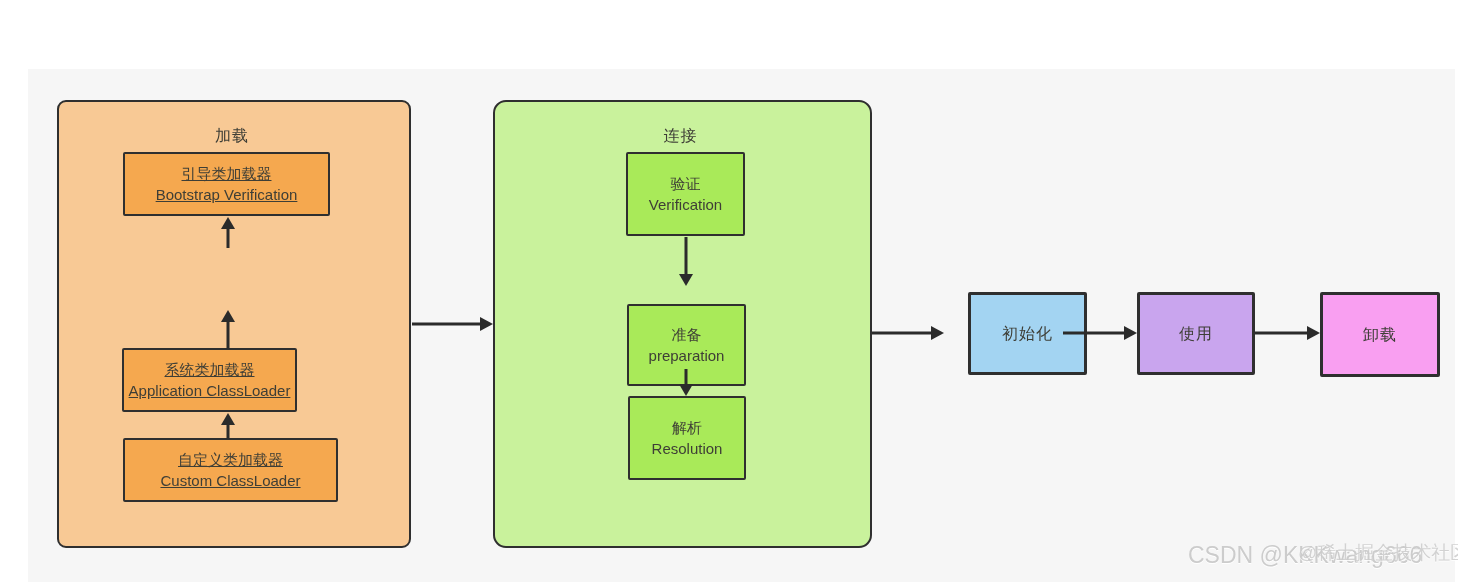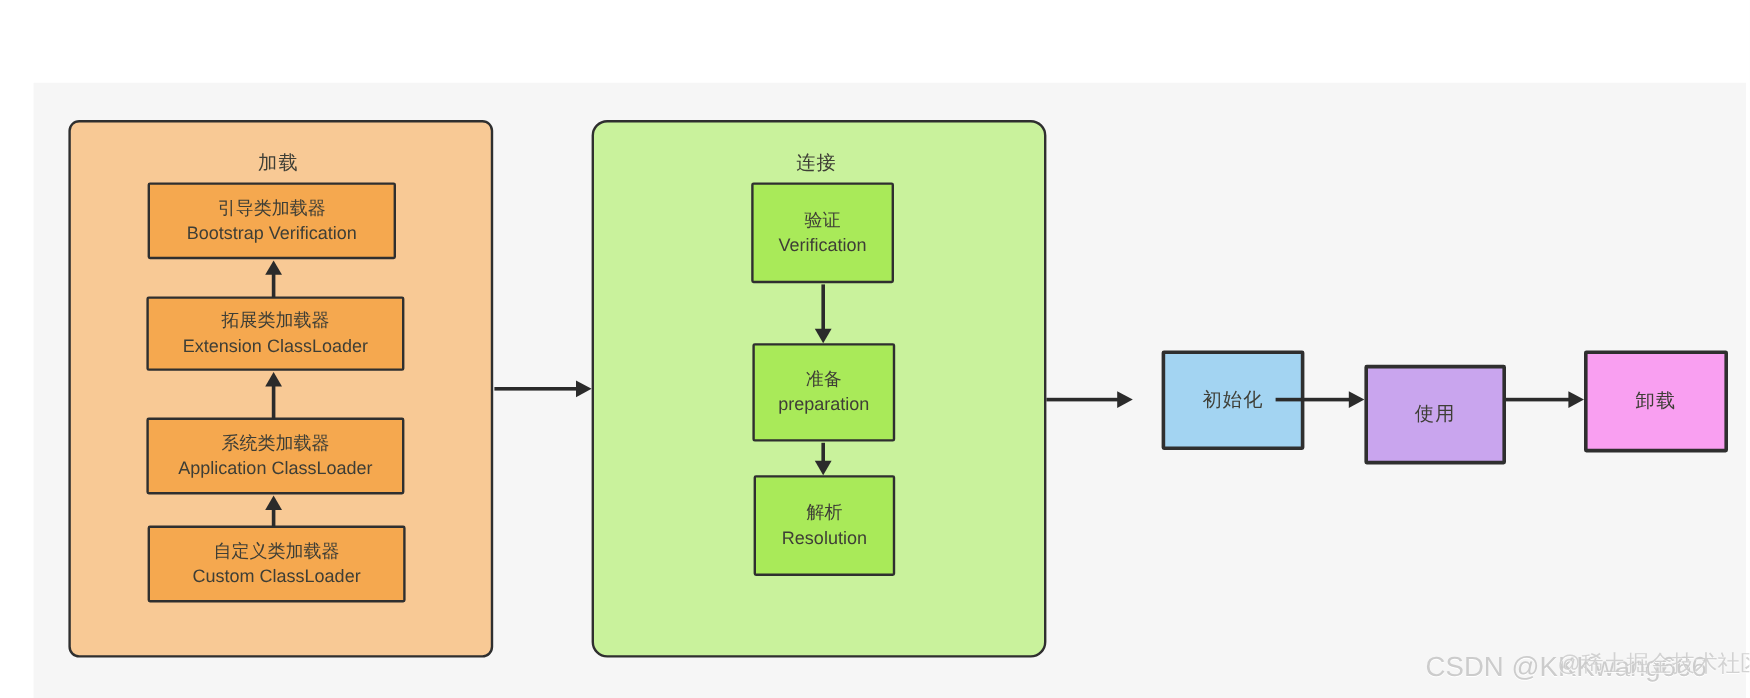--- a/index.html
+++ b/index.html
@@ -24,25 +24,25 @@
 
   .container{position:absolute;border:2px solid var(--c-border);border-radius:9px;}
   .container-title{position:absolute;top:24px;left:0;right:4px;text-align:center;
     font-size:16px;letter-spacing:1px;color:var(--c-text);}
   .container.loading{left:57px;top:100px;width:354px;height:448px;background:var(--c-loading-container);}
   .container.linking{left:493px;top:100px;width:379px;height:448px;background:var(--c-linking-container);border-radius:13px;}
 
   .node{position:absolute;border:2px solid var(--c-border);border-radius:2px;
     display:flex;flex-direction:column;align-items:center;justify-content:center;
     text-align:center;font-size:15px;line-height:21px;color:var(--c-text);}
-  .node.orange{background:var(--c-loading-box);}
+  .node.orange{background:var(--c-loading-box);text-decoration:underline;}
   .node.green{background:var(--c-linking-box);}
   .node.simple{border-width:3px;font-size:16px;letter-spacing:1px;}
   .node.blue{background:var(--c-init);}
-  .node.purple{background:var(--c-using);margin-top:12px;}
+  .node.purple{background:var(--c-using);}
   .node.pink{background:var(--c-unloading);}
 
   .arrow{position:absolute;}
   .arrow .shaft{position:absolute;background:var(--c-arrow);}
   .arrow .head{position:absolute;width:0;height:0;}
   .arrow.right .shaft{left:0;right:11px;top:50%;height:3px;transform:translateY(-50%);}
   .arrow.right .head{right:0;top:50%;transform:translateY(-50%);
     border-top:7px solid transparent;border-bottom:7px solid transparent;border-left:13px solid var(--c-arrow);}
   .arrow.up .shaft{top:10px;bottom:0;left:50%;width:3px;transform:translateX(-50%);}
   .arrow.up .head{top:0;left:50%;transform:translateX(-50%);
@@ -63,25 +63,21 @@
   <div class="panel"></div>
 
   <div class="container loading">
     <div class="container-title">加载</div>
   </div>
 
   <div class="node orange" style="left:123px;top:152px;width:207px;height:64px">
     <div>引导类加载器</div>
     <div>Bootstrap Verification</div>
   </div>
-  <div class="node orange" style="left:122px;top:247px;width:215px;height:62px">
-    <div>拓展类加载器</div>
-    <div>Extension ClassLoader</div>
-  </div>
-  <div class="node orange" style="left:122px;top:348px;width:215px;height:64px">
+  <div class="node orange" style="left:122px;top:348px;width:175px;height:64px">
     <div>系统类加载器</div>
     <div>Application ClassLoader</div>
   </div>
   <div class="node orange" style="left:123px;top:438px;width:215px;height:64px">
     <div>自定义类加载器</div>
     <div>Custom ClassLoader</div>
   </div>
 
   <div class="arrow up" style="left:221px;top:217px;width:14px;height:31px">
       <div class="shaft"></div>
@@ -97,21 +93,21 @@
     </div>
 
   <div class="container linking">
     <div class="container-title">连接</div>
   </div>
 
   <div class="node green" style="left:626px;top:152px;width:119px;height:84px">
     <div>验证</div>
     <div>Verification</div>
   </div>
-  <div class="node green" style="left:627px;top:286px;width:119px;height:82px">
+  <div class="node green" style="left:627px;top:304px;width:119px;height:82px">
     <div>准备</div>
     <div>preparation</div>
   </div>
   <div class="node green" style="left:628px;top:396px;width:118px;height:84px">
     <div>解析</div>
     <div>Resolution</div>
   </div>
 
   <div class="arrow down" style="left:679px;top:237px;width:14px;height:49px">
       <div class="shaft"></div>

